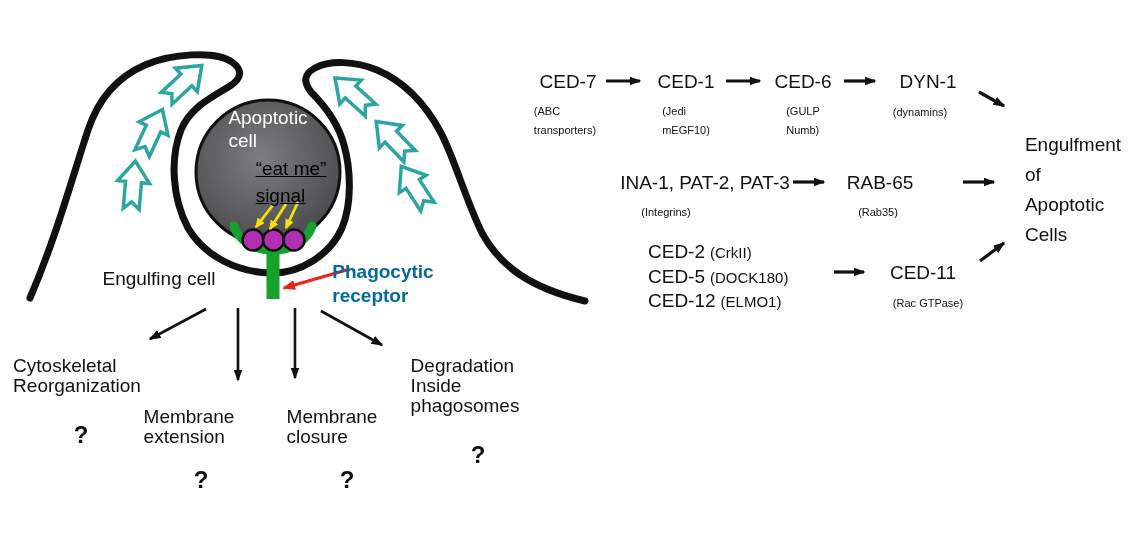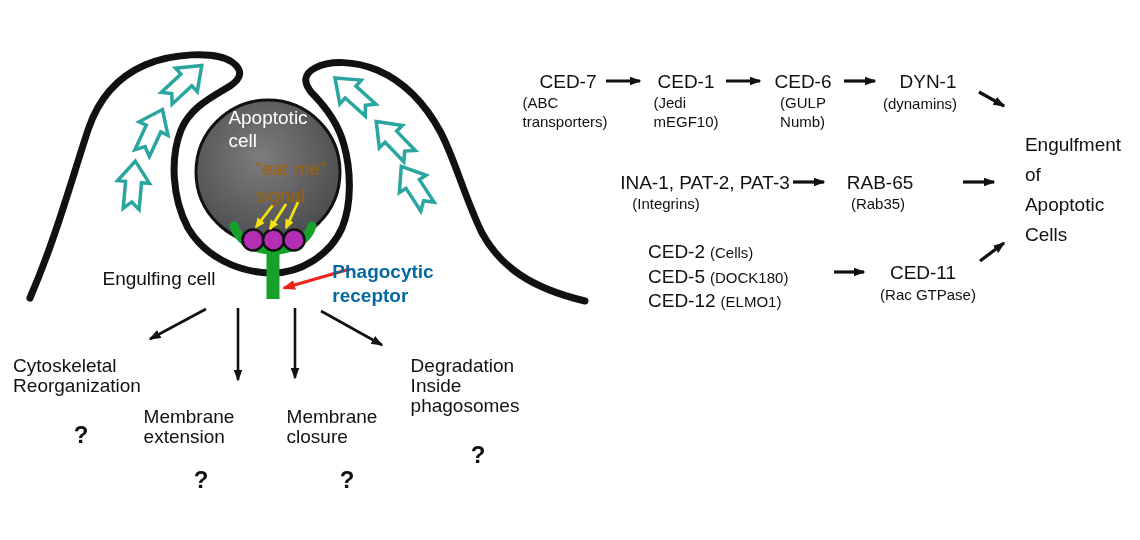--- a/index.html
+++ b/index.html
@@ -3,24 +3,24 @@
 <meta charset="utf-8">
 <style>
   html,body{margin:0;padding:0;background:#fff;}
   #canvas{position:relative;width:1140px;height:540px;background:#fff;overflow:hidden;
           font-family:"Liberation Sans","DejaVu Sans",sans-serif;color:#111;}
   #art{position:absolute;left:0;top:0;}
   .t{position:absolute;transform:translateX(-50%);white-space:pre-line;
      font-size:19px;line-height:23px;color:#111;}
   .left19{transform:none;text-align:left;}
   .white{color:#fff;}
-  .yellow{color:#a16207;}
+  .yellow{color:#000000;text-decoration:underline;}
   .red{color:#0369a1;font-weight:bold;line-height:24px;}
   .q{font-weight:bold;font-size:24px;}
-  .sub{font-size:15px;line-height:19px;}
+  .sub{font-size:11px;line-height:19px;margin-top:9px;}
   .proc{line-height:20px;}
   .outcome{line-height:30px;}
   .r3{line-height:23.5px;white-space:nowrap;}
   .r3 .subinline{font-size:15px;margin-left:5px;}
 </style>
 </head>
 <body>
 
 <div id="canvas">
 
@@ -130,21 +130,21 @@
 Numb)</div>
   <div class="t" style="left:920px;top:70px;margin-left:8px;">DYN-1</div>
   <div class="t sub" style="left:920px;top:94px;">(dynamins)</div>
 
   <div class="t" style="left:673px;top:171px;margin-left:32px;">INA-1, PAT-2, PAT-3</div>
   <div class="t sub" style="left:666px;top:194px;">(Integrins)</div>
   <div class="t" style="left:880px;top:171px;">RAB-65</div>
   <div class="t sub" style="left:878px;top:194px;">(Rab35)</div>
 
   <div class="t left19 r3" style="left:648px;top:240px;">
-    <div><span>CED-2</span><span class="subinline">(Cells)</span></div>
+    <div><span>CED-2</span><span class="subinline">(CrkII)</span></div>
     <div><span>CED-5</span><span class="subinline">(DOCK180)</span></div>
     <div><span>CED-12</span><span class="subinline">(ELMO1)</span></div>
   </div>
   <div class="t" style="left:923px;top:261px;">CED-11</div>
   <div class="t sub" style="left:928px;top:285px;">(Rac GTPase)</div>
 
   <div class="t outcome" style="left:1073px;top:130px;">Engulfment
 of
 Apoptotic
 Cells</div>

